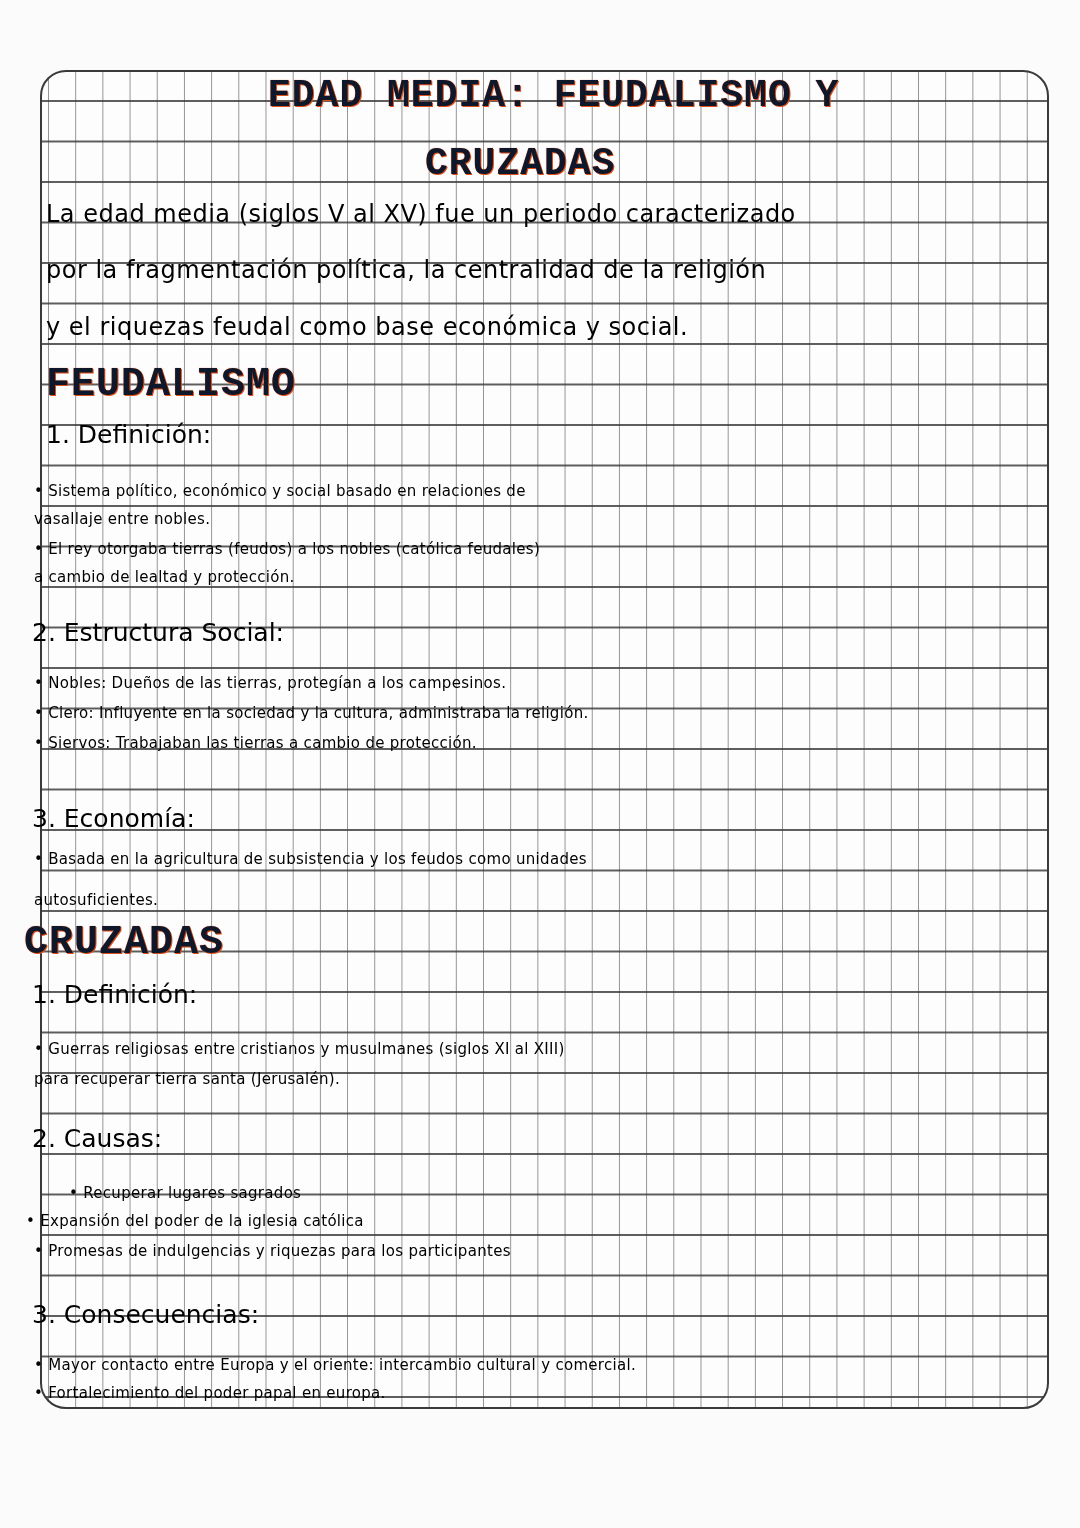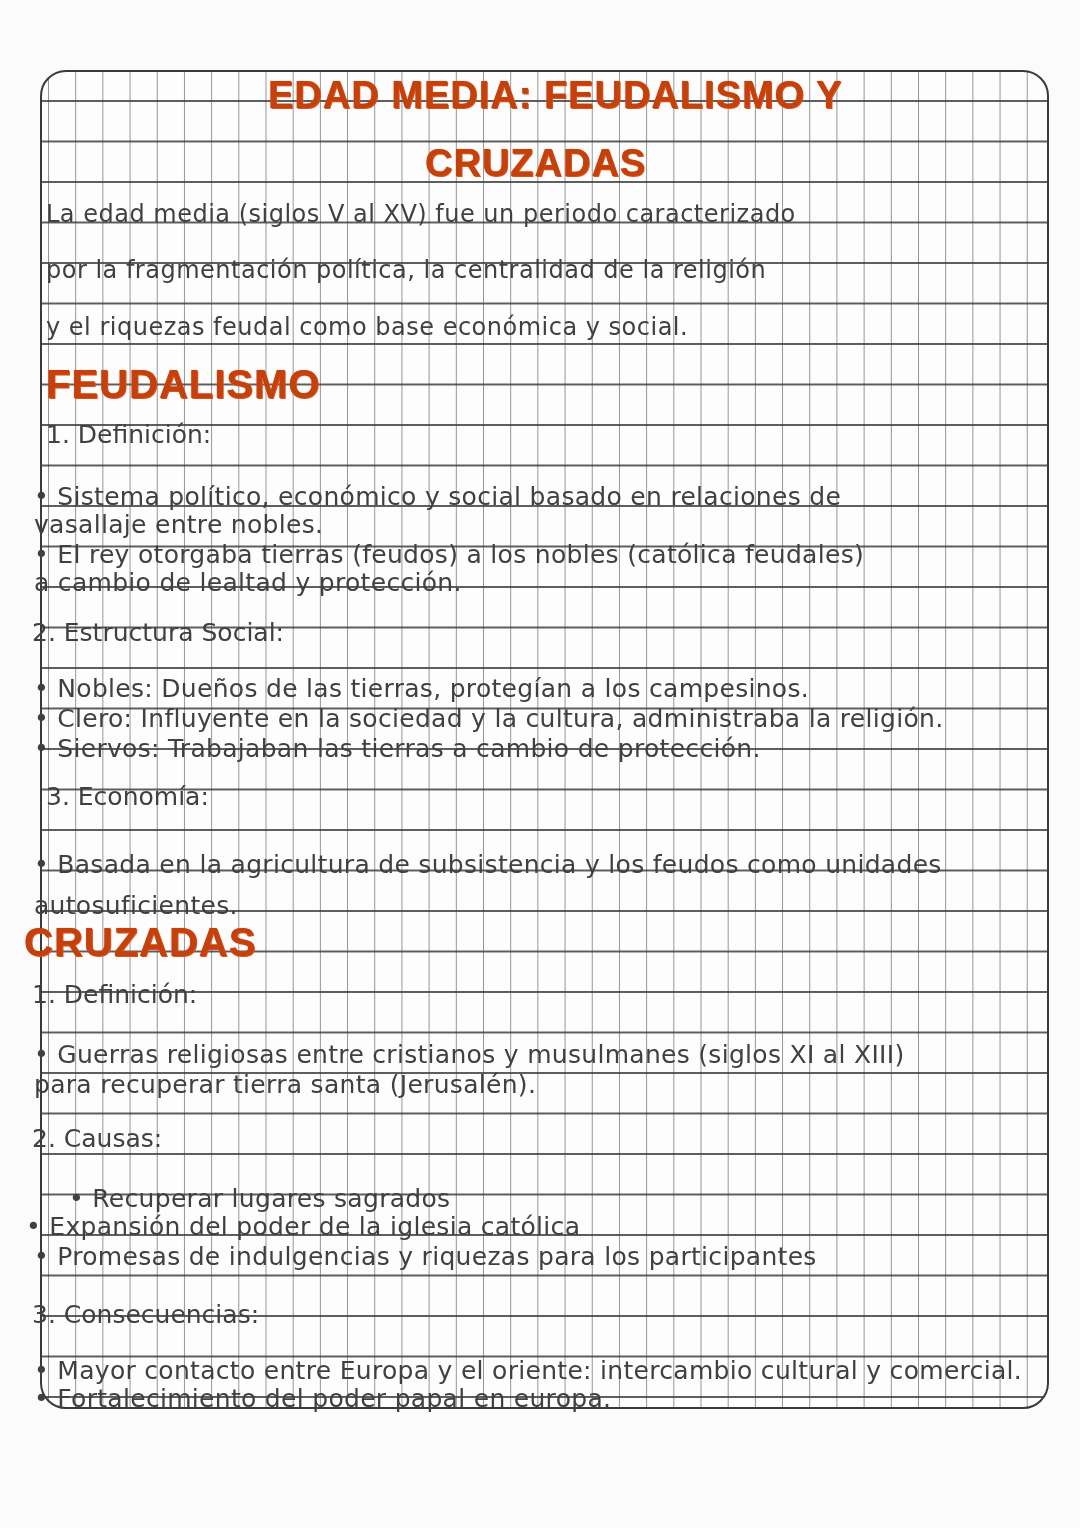--- a/index.html
+++ b/index.html
@@ -11,31 +11,31 @@
     position:absolute; left:40px; top:70px; width:1005px; height:1335px;
     border:2px solid #3a3a3a; border-radius:26px;
     background-color:#fdfdfd;
     background-image:
       linear-gradient(to right, rgba(60,60,60,0.55) 1px, transparent 1px),
       linear-gradient(to bottom, rgba(40,40,40,0.75) 1.5px, transparent 1.5px);
     background-size: 27.2px 100%, 100% 40.5px;
     background-position: 6px 0, 0 28px;
     overflow:hidden;
   }
-  .t { position:absolute; white-space:nowrap; font-family:"DejaVu Sans", sans-serif; color:#404040; }
+  .t { position:absolute; white-space:nowrap; font-family:"DejaVu Sans", sans-serif; color:#000000; }
   .title {
-    position:absolute; font-family:Liberation Sans, sans-serif; font-weight:bold;
-    color:#c2410c; letter-spacing:1px;
+    position:absolute; font-family:Liberation Mono, monospace; font-weight:bold;
+    color:#0f172a; letter-spacing:1px;
     text-shadow: 0 0 1px #e0501a, 1px 1px 0 #e0501a;
   }
   .h { font-size:38px; }
   .sec { font-size:40px; }
   .body-line { font-size:24px; letter-spacing:0.5px; }
   .sub { font-size:25px; }
-  .bul { font-size:25px; letter-spacing:0.3px; }
+  .bul { font-size:15px; letter-spacing:0.3px; }
 </style>
 </head>
 <body>
 
 <div class="sheet"></div>
 
 <div class="title h" style="left:268px; top:74px;">EDAD MEDIA: FEUDALISMO Y</div>
 <div class="title h" style="left:425px; top:142px;">CRUZADAS</div>
 
 <div class="t body-line" style="left:46px; top:200px;">La edad media (siglos V al XV) fue un periodo caracterizado</div>
@@ -47,21 +47,21 @@
 <div class="t bul" style="left:34px; top:482px;">• Sistema político, económico y social basado en relaciones de</div>
 <div class="t bul" style="left:34px; top:510px;">vasallaje entre nobles.</div>
 <div class="t bul" style="left:34px; top:540px;">• El rey otorgaba tierras (feudos) a los nobles (católica feudales)</div>
 <div class="t bul" style="left:34px; top:568px;">a cambio de lealtad y protección.</div>
 
 <div class="t sub" style="left:32px; top:618px;">2. Estructura Social:</div>
 <div class="t bul" style="left:34px; top:674px;">• Nobles: Dueños de las tierras, protegían a los campesinos.</div>
 <div class="t bul" style="left:34px; top:704px;">• Clero: Influyente en la sociedad y la cultura, administraba la religión.</div>
 <div class="t bul" style="left:34px; top:734px;">• Siervos: Trabajaban las tierras a cambio de protección.</div>
 
-<div class="t sub" style="left:32px; top:782px;margin-left:14px;">3. Economía:</div>
+<div class="t sub" style="left:32px; top:804px;">3. Economía:</div>
 <div class="t bul" style="left:34px; top:850px;">• Basada en la agricultura de subsistencia y los feudos como unidades</div>
 <div class="t bul" style="left:34px; top:878px;margin-top:13px;">autosuficientes.</div>
 
 <div class="title sec" style="left:24px; top:920px;">CRUZADAS</div>
 <div class="t sub" style="left:32px; top:980px;">1. Definición:</div>
 <div class="t bul" style="left:34px; top:1040px;">• Guerras religiosas entre cristianos y musulmanes (siglos XI al XIII)</div>
 <div class="t bul" style="left:34px; top:1070px;text-align:right;">para recuperar tierra santa (Jerusalén).</div>
 
 <div class="t sub" style="left:32px; top:1124px;">2. Causas:</div>
 <div class="t bul" style="left:34px; top:1184px;margin-left:35px;">• Recuperar lugares sagrados</div>

